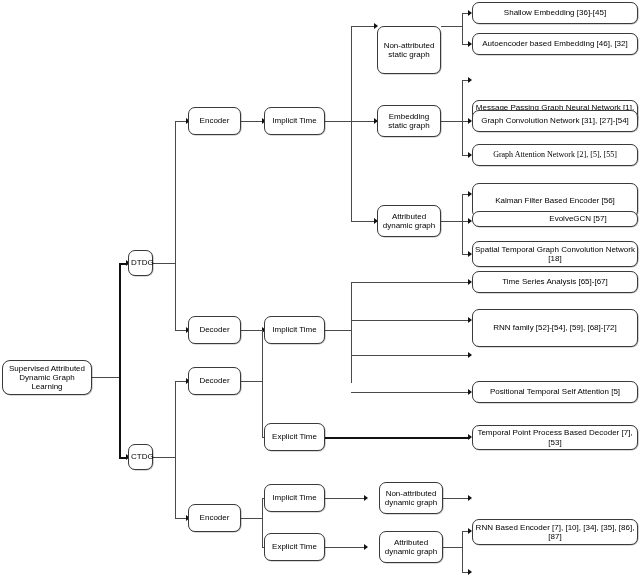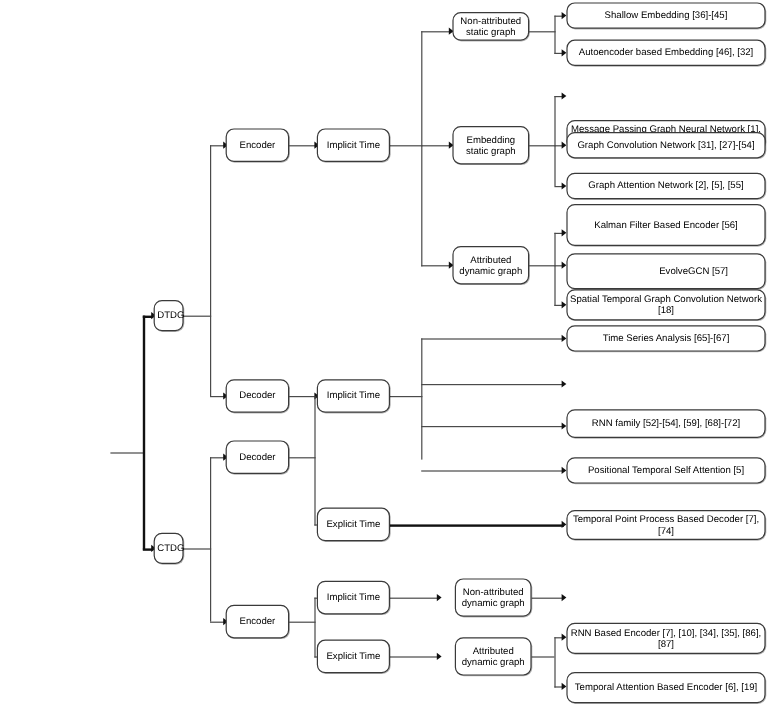--- a/index.html
+++ b/index.html
@@ -158,20 +158,23 @@
   <div class="h" style="left:325px;top:547px;width:40px;"></div>
   <div class="arrow" style="left:364px;top:544px;"></div>
 
   <div class="h" style="left:443px;top:547px;width:19px;"></div>
   <div class="v" style="left:462px;top:531px;height:42px;"></div>
   <div class="h" style="left:462px;top:531px;width:8px;"></div>
   <div class="arrow" style="left:468px;top:528px;"></div>
   <div class="h" style="left:462px;top:572px;width:8px;"></div>
   <div class="arrow" style="left:468px;top:569px;"></div>
 
+  <div class="node root" style="left:2px;top:360px;width:90px;height:35px;">
+    <span>Supervised Attributed Dynamic Graph Learning</span>
+  </div>
 
   <div class="node stage" style="left:128px;top:250px;width:25px;height:26px;">
     <span>DTDG</span>
   </div>
   <div class="node stage" style="left:128px;top:444px;width:25px;height:26px;">
     <span>CTDG</span>
   </div>
 
   <div class="node stage" style="left:188px;top:107px;width:53px;height:28px;">
     <span>Encoder</span>
@@ -195,21 +198,21 @@
   <div class="node stage" style="left:264px;top:423px;width:61px;height:28px;">
     <span>Explicit Time</span>
   </div>
   <div class="node stage" style="left:264px;top:484px;width:61px;height:28px;">
     <span>Implicit Time</span>
   </div>
   <div class="node stage" style="left:264px;top:533px;width:61px;height:28px;">
     <span>Explicit Time</span>
   </div>
 
-  <div class="node stage" style="left:377px;top:10px;width:64px;height:24px;justify-content:flex-end;">
+  <div class="node stage" style="left:377px;top:26px;width:64px;height:48px;justify-content:flex-end;">
     <span>Non-attributed static graph</span>
   </div>
   <div class="node stage" style="left:377px;top:105px;width:64px;height:32px;">
     <span>Embedding static graph</span>
   </div>
   <div class="node stage" style="left:377px;top:205px;width:64px;height:32px;">
     <span>Attributed dynamic graph</span>
   </div>
   <div class="node stage" style="left:379px;top:482px;width:64px;height:32px;">
     <span>Non-attributed dynamic graph</span>
@@ -223,44 +226,41 @@
   </div>
   <div class="node leaf" style="left:472px;top:33px;width:166px;height:22px;">
     <span>Autoencoder based Embedding [46], [32]</span>
   </div>
   <div class="node leaf" style="left:472px;top:68px;width:166px;height:25px;margin-top:32px;">
     <span>Message Passing Graph Neural Network [1], [17], [31], [48]</span>
   </div>
   <div class="node leaf" style="left:472px;top:110px;width:166px;height:22px;">
     <span>Graph Convolution Network [31], [27]-[54]</span>
   </div>
-  <div class="node leaf" style="left:472px;top:144px;width:166px;height:22px;">
+  <div class="node leaf" style="left:472px;top:144px;width:166px;height:22px;font-family:Liberation Serif, serif;">
     <span>Graph Attention Network [2], [5], [55]</span>
   </div>
-  <div class="node leaf" style="left:472px;top:170px;width:166px;height:35px;">
+  <div class="node leaf" style="left:472px;top:183px;width:166px;height:35px;">
     <span>Kalman Filter Based Encoder [56]</span>
   </div>
-  <div class="node leaf" style="left:472px;top:211px;width:166px;height:30px;padding-left:48px;">
+  <div class="node leaf" style="left:472px;top:211px;width:166px;height:16px;padding-left:48px;">
     <span>EvolveGCN [57]</span>
   </div>
   <div class="node leaf" style="left:472px;top:241px;width:166px;height:26px;">
     <span>Spatial Temporal Graph Convolution Network [18]</span>
   </div>
   <div class="node leaf" style="left:472px;top:271px;width:166px;height:22px;">
     <span>Time Series Analysis [65]-[67]</span>
   </div>
-  <div class="node leaf" style="left:472px;top:309px;width:166px;height:24px;margin-top:32px;">
+  <div class="node leaf" style="left:472px;top:309px;width:166px;height:38px;">
     <span>RNN family [52]-[54], [59], [68]-[72]</span>
   </div>
   <div class="node leaf" style="left:472px;top:381px;width:166px;height:22px;">
     <span>Positional Temporal Self Attention [5]</span>
   </div>
   <div class="node leaf" style="left:472px;top:425px;width:166px;height:25px;">
-    <span>Temporal Point Process Based Decoder [7], [74]</span>
+    <span>Temporal Point Process Based Decoder [7], [53]</span>
   </div>
   <div class="node leaf" style="left:472px;top:519px;width:166px;height:26px;">
     <span>RNN Based Encoder [7], [10], [34], [35], [86], [87]</span>
   </div>
-  <div class="node leaf" style="left:472px;top:560px;width:166px;height:26px;">
-    <span>Temporal Attention Based Encoder [6], [19]</span>
-  </div>
 
 </div>
 
 </body></html>

